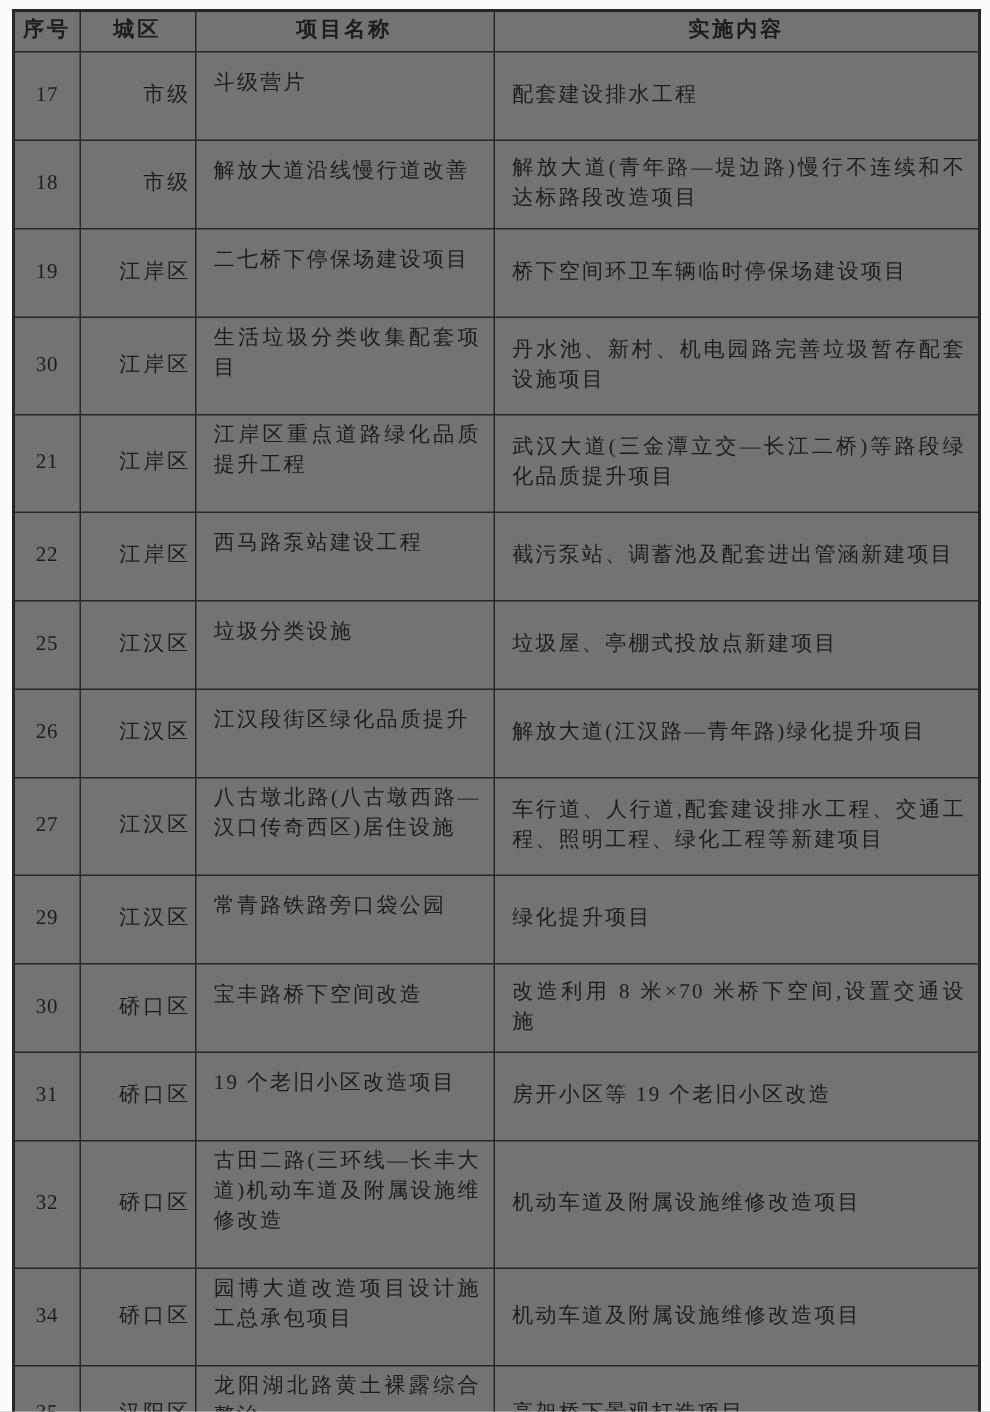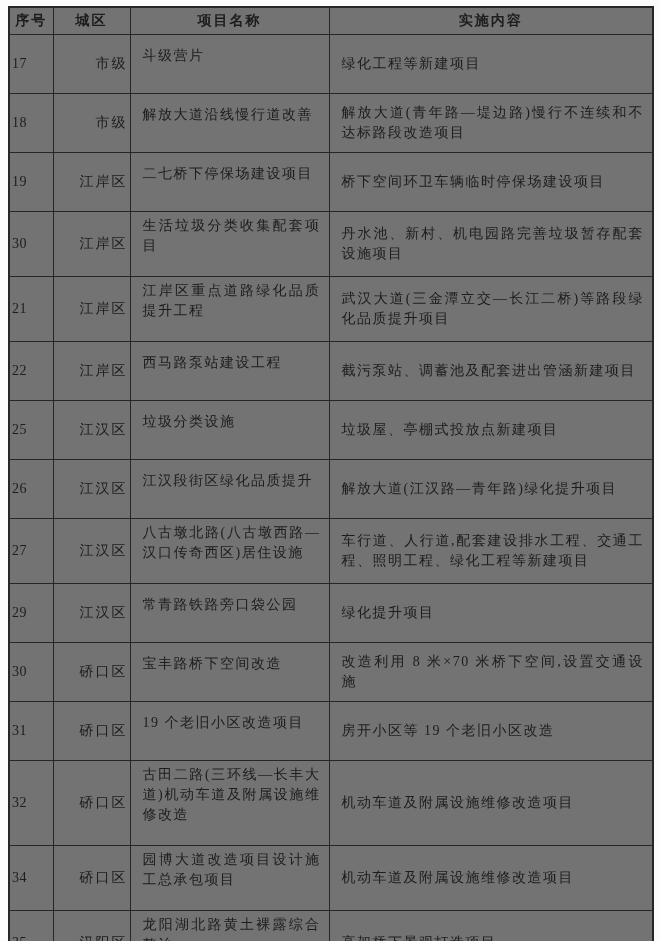--- a/index.html
+++ b/index.html
@@ -40,20 +40,21 @@
     text-align: center;
     height: 20px;
     padding: 3px 2px;
     letter-spacing: 2px;
   }
   .doc-table td {
     height: 34px;
     padding: 4px 6px;
   }
   td.c-seq {
+    text-align: center;
     letter-spacing: 0.5px;
     padding: 4px 2px;
   }
   td.c-district {
     text-align: right;
     letter-spacing: 2px;
     padding: 4px 2px;
   }
   td.c-project {
     text-align: justify;
@@ -83,21 +84,21 @@
         <th>城区</th>
         <th>项目名称</th>
         <th>实施内容</th>
       </tr>
     </thead>
     <tbody>
       <tr>
         <td class="c-seq">17</td>
         <td class="c-district">市级</td>
         <td class="c-project">斗级营片</td>
-        <td class="c-content">绿化工程等新建项目</td>
+        <td class="c-content">配套建设排水工程</td>
       </tr>
       <tr>
         <td class="c-seq">18</td>
         <td class="c-district">市级</td>
         <td class="c-project">解放大道沿线慢行道改善</td>
         <td class="c-content">解放大道(青年路—堤边路)慢行不连续和不达标路段改造项目</td>
       </tr>
       <tr>
         <td class="c-seq">19</td>
         <td class="c-district">江岸区</td>

